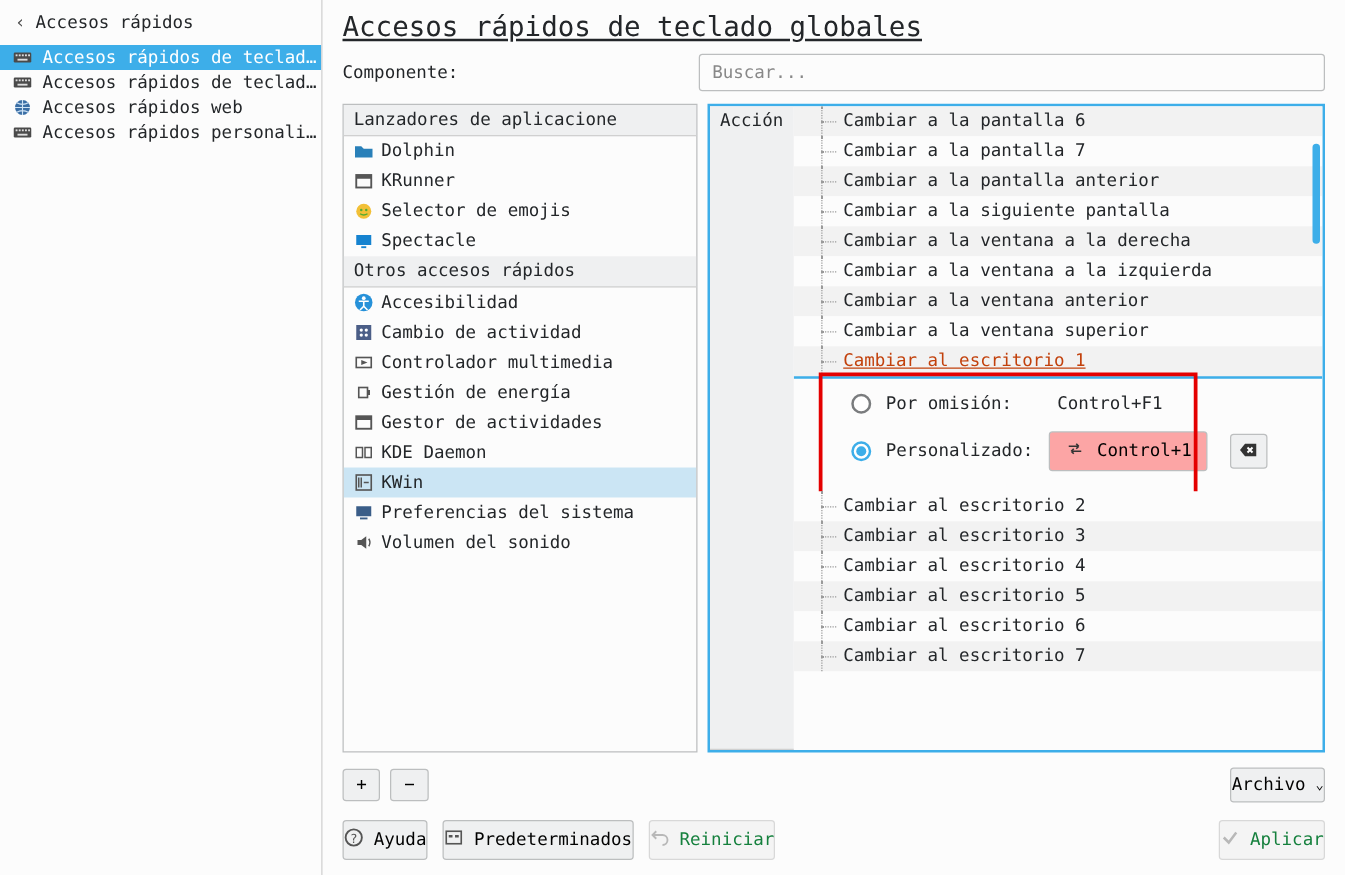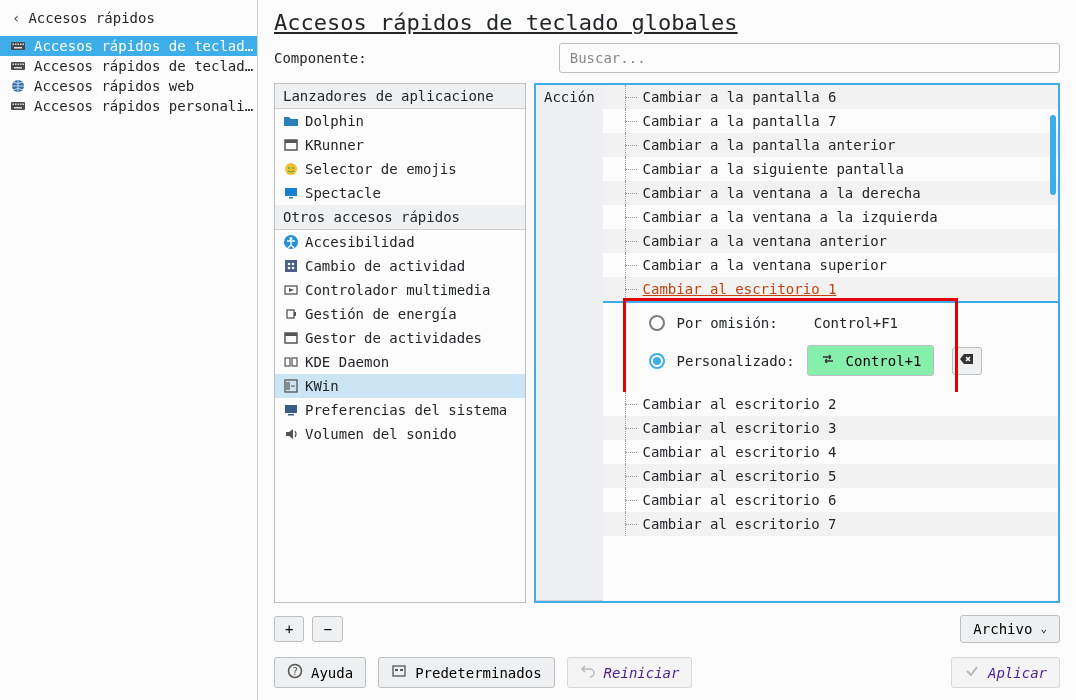--- a/index.html
+++ b/index.html
@@ -13,50 +13,50 @@
   .sidebar-item.selected { background: #3daee9; color: #fff; }
   .sidebar-item .icon { width: 16px; height: 16px; flex-shrink: 0; display: inline-flex; align-items: center; justify-content: center; }
   .main { flex: 1; display: flex; flex-direction: column; padding: 0; }
   .title { font-size: 22px; padding: 10px 16px 8px 16px; color: #232629; font-weight: normal; text-decoration: underline; }
   .top-row { display: flex; align-items: center; gap: 12px; padding: 0 16px 10px 16px; }
   .top-row label { font-size: 14px; }
   .search-box { flex: 1; }
   .search-box input { width: 100%; padding: 6px 10px; border: 1px solid #bcbebf; border-radius: 3px; font-family: inherit; font-size: 14px; background: #fcfcfc; color: #b91c1c; }
   .search-box input::placeholder { color: #888; }
   .panes { flex: 1; display: flex; gap: 0; padding: 0 16px 8px 16px; min-height: 0; }
-  .left-tree { width: 252px; border: 1px solid #bcbebf; background: #fcfcfc; overflow-y: auto; font-size: 14px; }
+  .left-tree { width: 284px; border: 1px solid #bcbebf; background: #fcfcfc; overflow-y: auto; font-size: 14px; }
   .right-tree { flex: 1; border: 2px solid #3daee9; background: #fcfcfc; margin-left: 8px; position: relative; display: flex; overflow: hidden; }
   .tree-header { background: #eff0f1; padding: 4px 8px; border-bottom: 1px solid #d0d0d0; font-size: 14px; }
   .tree-item { display: flex; align-items: center; gap: 6px; padding: 4px 8px; white-space: nowrap; overflow: hidden; text-overflow: ellipsis; cursor: pointer; }
   .tree-item.selected { background: #cbe5f4; }
   .tree-item .icon { width: 16px; height: 16px; flex-shrink: 0; display: inline-flex; align-items: center; justify-content: center; font-size: 12px; }
   .action-list { flex: 1; overflow-y: auto; position: relative; }
   .action-item { padding: 4px 8px 4px 40px; background: #fcfcfc; cursor: pointer; position: relative; }
   .action-item.alt { background: #f2f2f2; }
   .action-item.active { color: #c2410c; text-decoration: underline; }
   .action-item.active-row { border-bottom: 2px solid #3daee9; }
   .tree-conn { position:absolute; left:22px; top:0; bottom:0; width:14px; }
   .tree-conn::before { content:""; position:absolute; left:0; top:0; bottom:0; border-left:1px dotted #9a9a9a; }
   .tree-conn::after  { content:""; position:absolute; left:0; top:50%; width:12px; border-top:1px dotted #9a9a9a; }
   .highlight-box { position: absolute; border: 3px solid #e40000; pointer-events: none; }
   .detail-box { padding: 12px 18px 12px 46px; }
   .radio-row { display: flex; align-items: center; gap: 12px; margin-bottom: 14px; font-size: 14px; }
   .radio { width: 16px; height: 16px; border: 2px solid #7a7c7e; border-radius: 50%; display: inline-flex; align-items: center; justify-content: center; background: #fff; }
   .radio.checked { border-color: #3daee9; }
   .radio.checked::after { content: ""; width: 8px; height: 8px; background: #3daee9; border-radius: 50%; }
-  .shortcut-btn { display: inline-flex; align-items: center; gap: 10px; padding: 5px 12px; border: 1px solid #bcbebf; border-radius: 3px; background: #86efac; font-family: inherit; font-size: 14px; cursor: pointer; }
+  .shortcut-btn { display: inline-flex; align-items: center; gap: 10px; padding: 5px 12px; border: 1px solid #bcbebf; border-radius: 3px; background: #fca5a5; font-family: inherit; font-size: 14px; cursor: pointer; }
   .clear-btn { display: inline-flex; align-items: center; justify-content: center; width: 30px; height: 28px; border: 1px solid #bcbebf; border-radius: 3px; background: #eff0f1; cursor: pointer; margin-left: 6px; }
   .h-scroll { height: 8px; background: transparent; border-top: 1px solid #e0e0e0; position: relative; }
   .h-scroll-thumb { position: absolute; left: 4px; top: 1px; height: 5px; width: 230px; background: #3daee9; border-radius: 2px; }
   .v-scroll-thumb { position: absolute; right: 2px; top: 30px; width: 6px; height: 80px; background: #3daee9; border-radius: 3px; }
   .btn-row { display: flex; align-items: center; padding: 4px 16px; gap: 8px; }
   .btn-row .spacer { flex: 1; }
-  .btn { display: inline-flex; align-items: center; gap: 8px; padding: 5px 12px; border: 1px solid #bcbebf; border-radius: 3px; background: #eff0f1; font-family: inherit; font-size: 14px; cursor: pointer; }
+  .btn { display: inline-flex; align-items: center; gap: 8px; padding: 5px 0; border: 1px solid #bcbebf; border-radius: 3px; background: #eff0f1; font-family: inherit; font-size: 14px; cursor: pointer; }
   .btn.small { padding: 4px 10px; min-width: 28px; justify-content: center; }
-  .btn.disabled { color: #4c1d95; border-color: #d8d8d8; background: #f4f4f4; cursor: default; font-style: italic; }
+  .btn.disabled { color: #15803d; border-color: #d8d8d8; background: #f4f4f4; cursor: default; }
   .bottom-row { display: flex; align-items: center; padding: 10px 16px 12px 16px; gap: 12px; }
   .bottom-row .spacer { flex: 1; }
   .chevron { font-size: 11px; display:inline-block; transform: translateY(-1px); }
   .icon svg { width: 16px; height: 16px; }
 </style>
 </head>
 <body>
 
 <div class="app">
 

